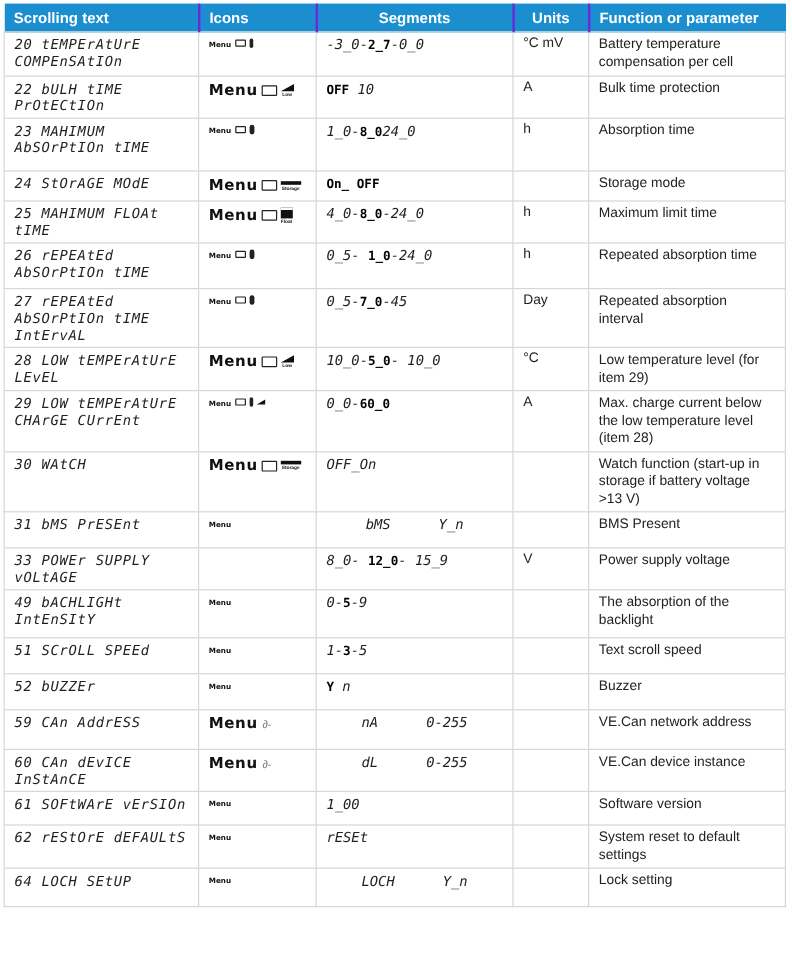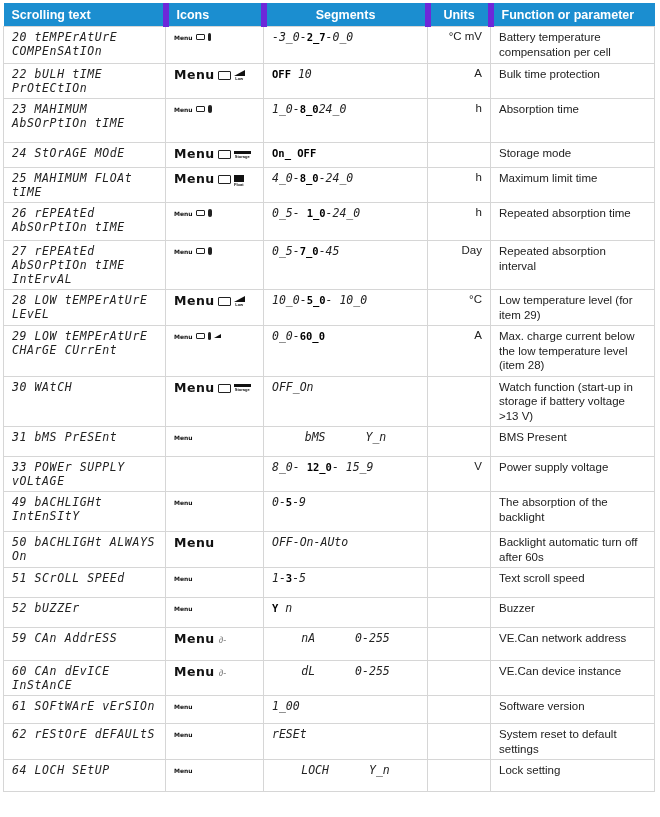--- a/index.html
+++ b/index.html
@@ -5,33 +5,33 @@
   html, body { margin:0; padding:0; background:#ffffff; }
   body { width:660px; height:817px; position:relative; overflow:hidden; font-family:"Liberation Sans", sans-serif; }
   table.params {
     position:absolute; left:3px; top:3px;
     border-collapse:collapse; table-layout:fixed;
     width:651px;
   }
   table.params th {
     background:#1b8ed0; color:#ffffff; font-weight:bold; font-size:12.5px;
     text-align:left; padding:4px 8px 3px 8px; height:16px;
-    border-right:6px solid #6d28d9;
+    border-right:2px solid #6d28d9;
   }
   table.params th.c { text-align:center; }
   table.params th:last-child { border-right:none; }
   table.params td {
     border:1px solid #d6d6d6; vertical-align:top;
     padding:3px 8px; font-size:11.5px; color:#222;
   }
   td.scroll { font-family:"DejaVu Sans Mono", monospace; font-size:9.5px; font-style:italic; color:#333; letter-spacing:0.6px; line-height:14px; padding-top:4px; }
   td.icons { padding-top:6px; }
   td.seg { font-family:"DejaVu Sans Mono", monospace; font-size:9.5px; font-style:italic; color:#333; padding-top:6px; }
   td.seg b { font-weight:bold; font-style:normal; color:#000; font-size:10.5px; }
-  td.units { text-align:right; font-size:11.5px; padding-top:4px; }
+  td.units { text-align:left; font-size:11.5px; padding-top:4px; }
   td.func { font-size:11.5px; line-height:14.5px; padding-top:3px; }
   .menu-lg { font-family:"DejaVu Sans", sans-serif; font-weight:bold; font-size:12.5px; color:#111; letter-spacing:0.5px; }
   .menu-sm { font-family:"DejaVu Sans", sans-serif; font-weight:bold; font-size:6px; color:#111; }
   .ico { display:inline-block; vertical-align:middle; margin-left:3px; }
   .batt { display:inline-block; border:1px solid #222; border-radius:1px; position:relative; vertical-align:middle; }
   .batt.sm { width:7px; height:4px; }
   .batt.lg { width:11px; height:7px; }
   .therm { display:inline-block; background:#222; border-radius:2px; vertical-align:middle; }
   .therm.sm { width:3px; height:8px; }
   .bar-icon { display:inline-flex; flex-direction:column; align-items:center; vertical-align:middle; margin-left:3px; }
@@ -169,27 +169,20 @@
         <td class="units">V</td>
         <td class="func">Power supply voltage</td>
       </tr>
       <tr style="height: 40px;">
         <td class="scroll">49 bACHLIGHt IntEnSItY</td>
         <td class="icons"><span class="menu-sm">Menu</span></td>
         <td class="seg"><span>0-</span><b>5</b><span>-9</span></td>
         <td class="units"></td>
         <td class="func">The absorption of the backlight</td>
       </tr>
-      <tr style="height: 35px;">
-        <td class="scroll">50 bACHLIGHt ALWAYS On</td>
-        <td class="icons"><span class="menu-lg">Menu</span></td>
-        <td class="seg"><span>OFF-On-AUto</span><b></b><span></span></td>
-        <td class="units"></td>
-        <td class="func">Backlight automatic turn off after 60s</td>
-      </tr>
       <tr style="height: 30px;">
         <td class="scroll">51 SCrOLL SPEEd</td>
         <td class="icons"><span class="menu-sm">Menu</span></td>
         <td class="seg"><span>1-</span><b>3</b><span>-5</span></td>
         <td class="units"></td>
         <td class="func">Text scroll speed</td>
       </tr>
       <tr style="height: 30px;">
         <td class="scroll">52 bUZZEr</td>
         <td class="icons"><span class="menu-sm">Menu</span></td>

